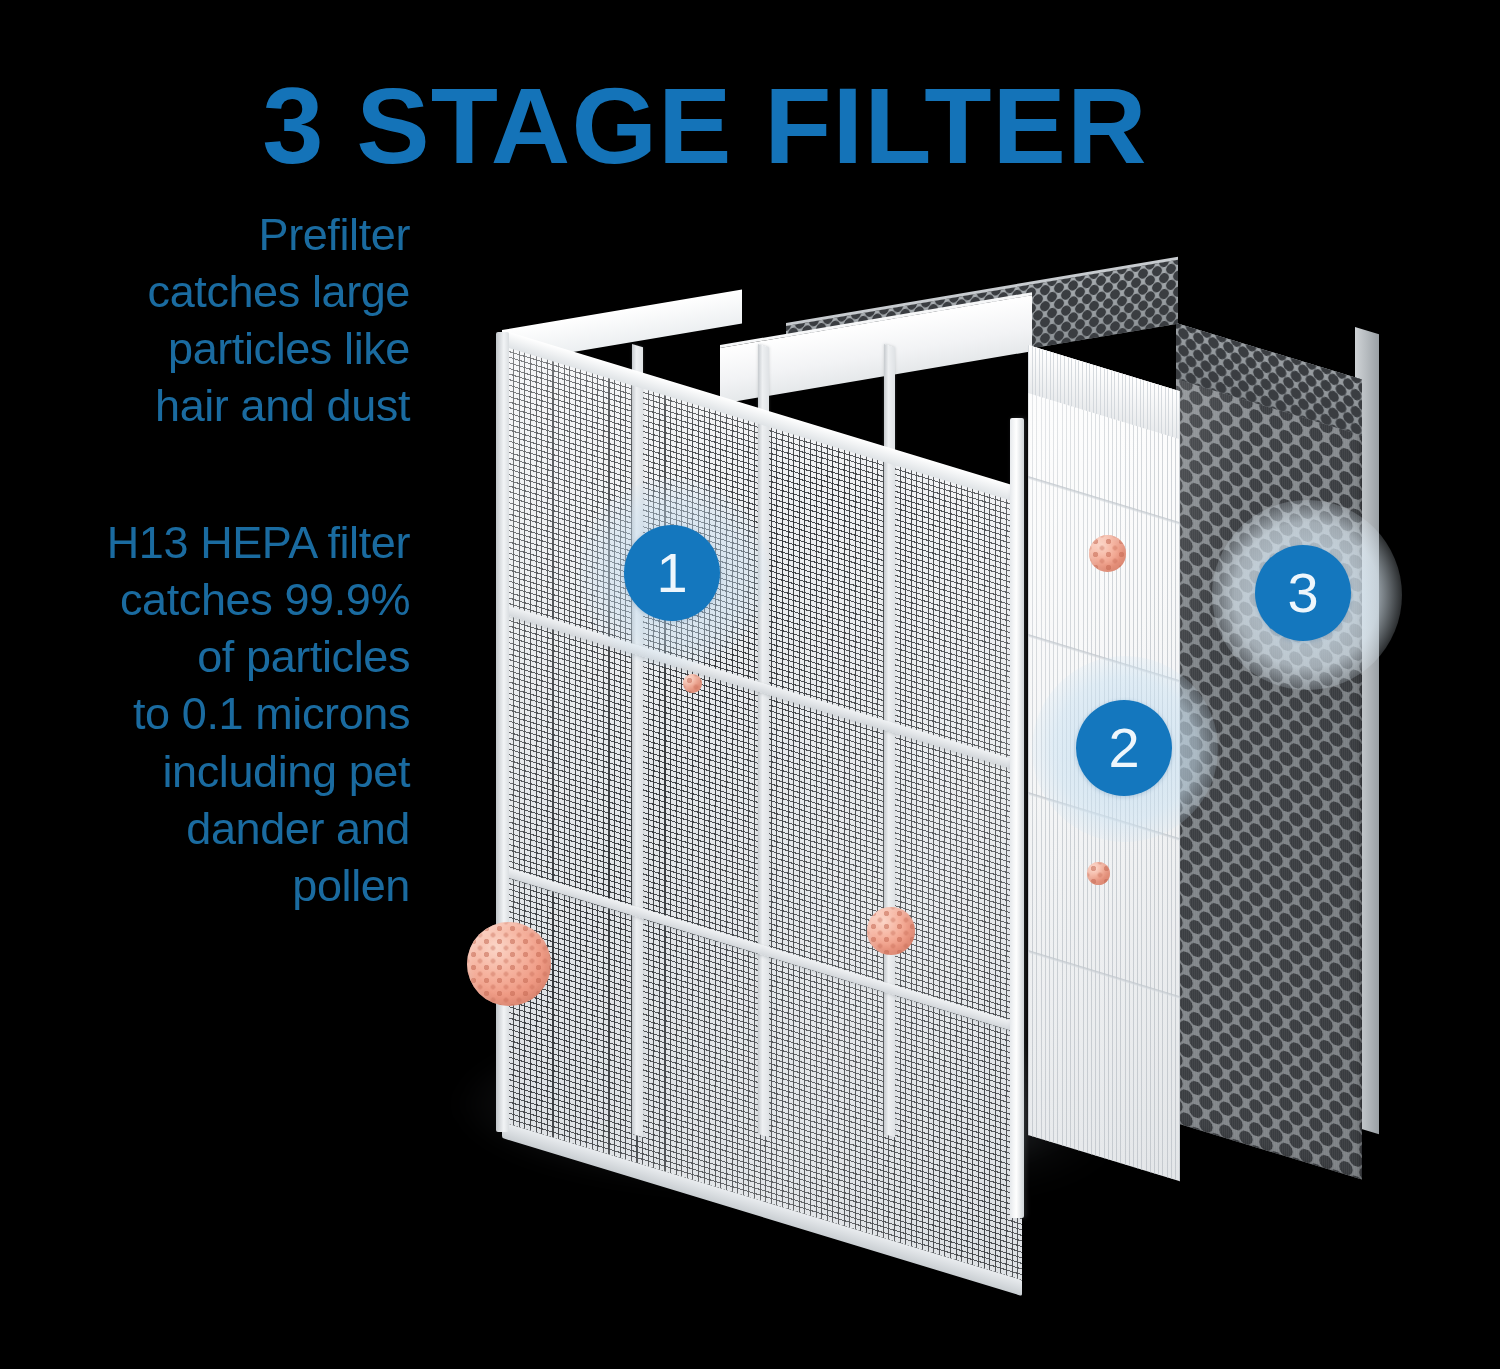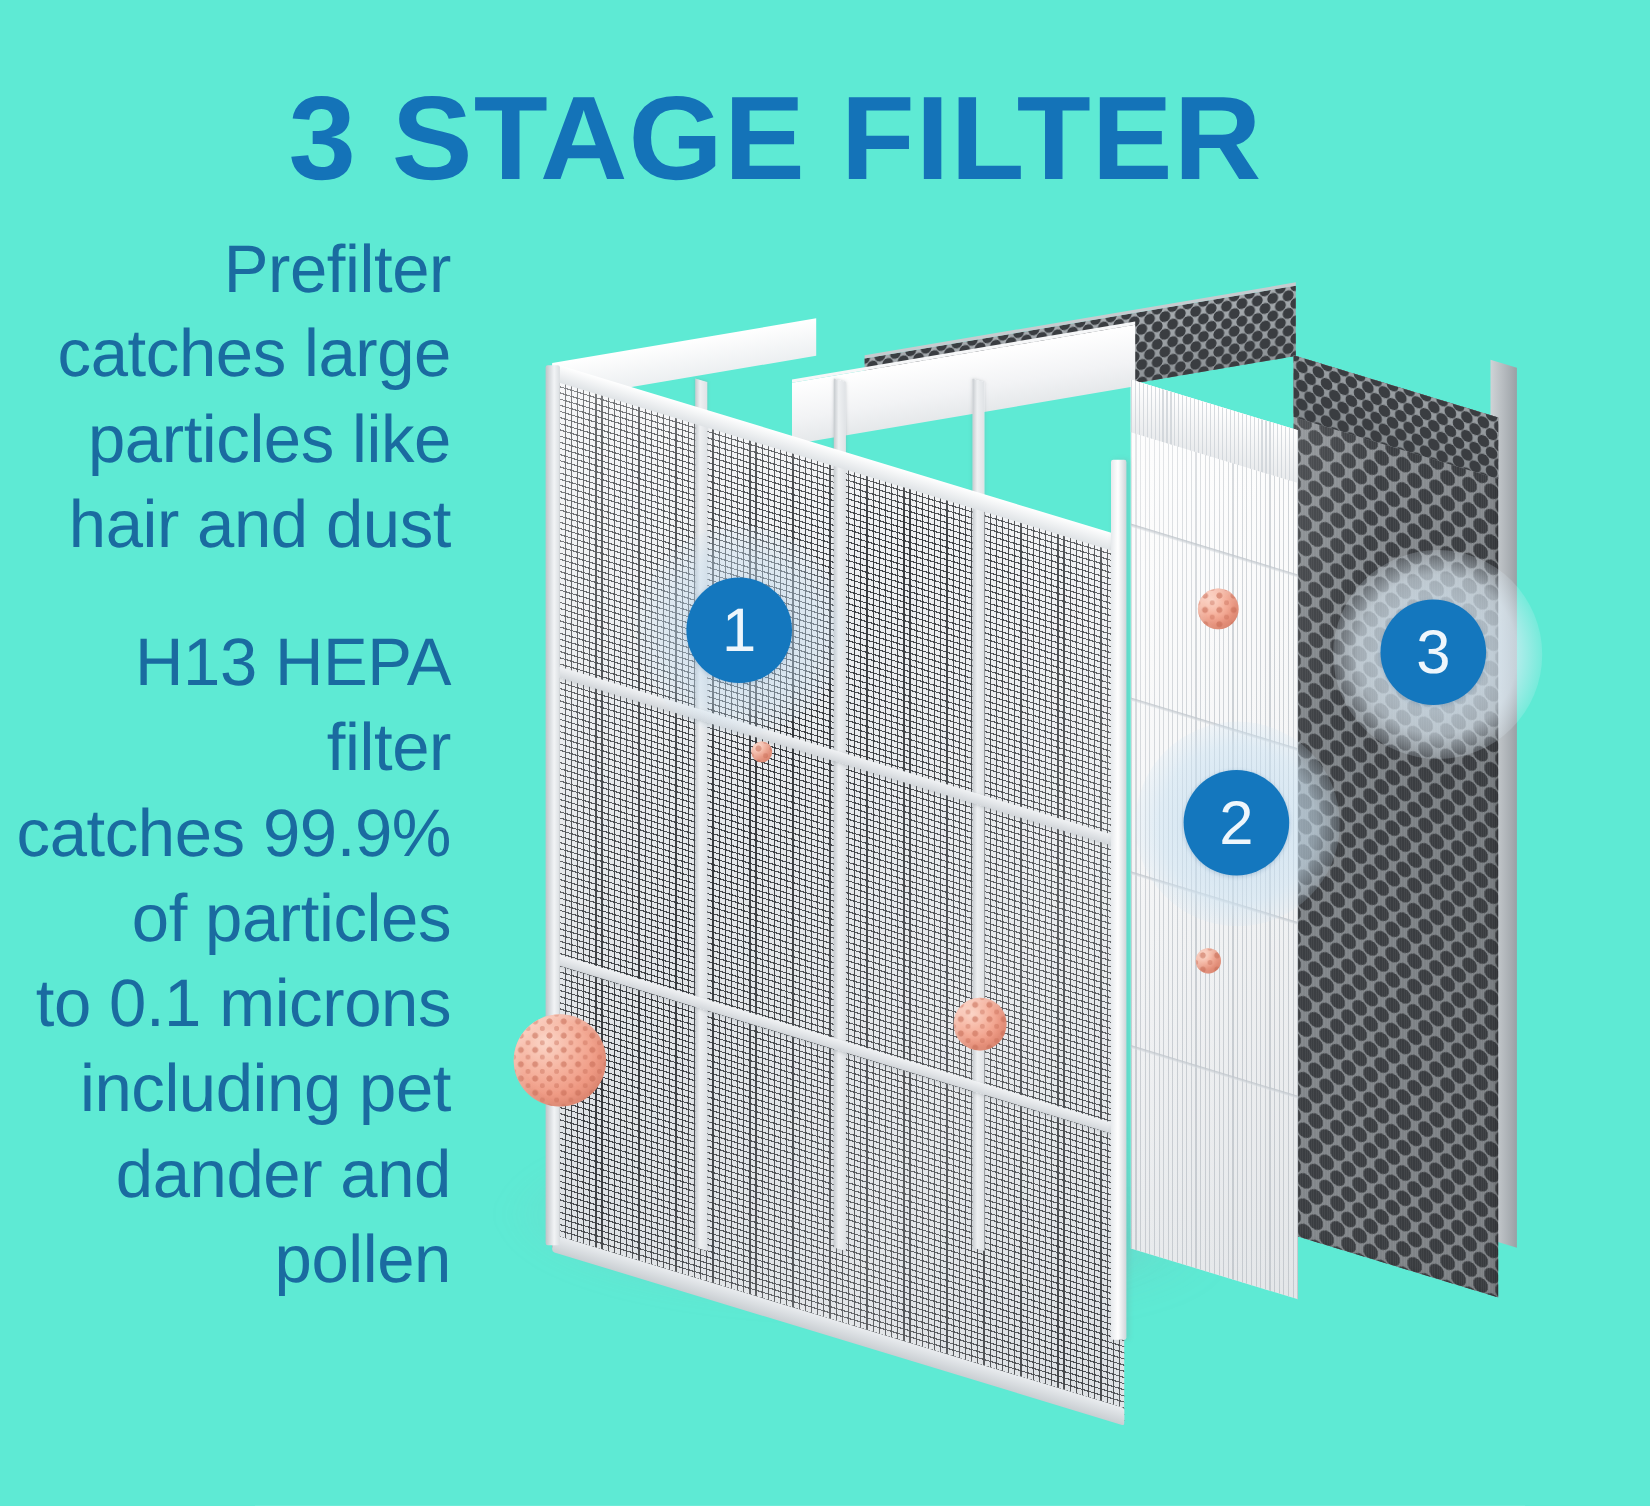--- a/index.html
+++ b/index.html
@@ -2,21 +2,21 @@
 <html><head>
 <meta charset="utf-8">
 <style>
   html,body{margin:0;padding:0;}
   body{
     width:1500px;height:1369px;
     background:#ffffff;
     font-family:"Liberation Sans", sans-serif;
     overflow:hidden;position:relative;
   }
-  #stage{position:absolute;inset:0;width:1500px;height:1369px;overflow:hidden;background:#5eead4;}
+  #stage{position:absolute;inset:0;width:1500px;height:1369px;overflow:hidden;background:#000000;}
 
   
   #title{
     position:absolute;left:0;top:-4px;width:1410px;
     text-align:center;
     font-size:108px;
     font-weight:bold;
     letter-spacing:1px;
     color:#1473b8;
     font-family:"Liberation Sans", sans-serif;
@@ -26,27 +26,27 @@
     line-height:1.08;
   }
 
   
   .copy{
     position:absolute;
     text-align:right;
     color:#1a6ba0;
     font-family:"Liberation Sans", sans-serif;
     font-weight:300;
-    font-size:61px;
+    font-size:45px;
     line-height:1.27;
     letter-spacing:-0.4px;
     white-space:pre-line;
   }
   #copy1{left:0px;top:206px;width:410px;}
-  #copy2{left:0px;top:564px;width:410px;}
+  #copy2{left:0px;top:514px;width:410px;}
   #copy3{left:0px;top:1052px;width:410px;}
 
   
   #assembly{position:absolute;left:0;top:0;width:1500px;height:1369px;}
 
   .panel{position:absolute;}
 
   
   #ground-shadow{
     position:absolute;left:430px;top:1000px;width:760px;height:260px;

